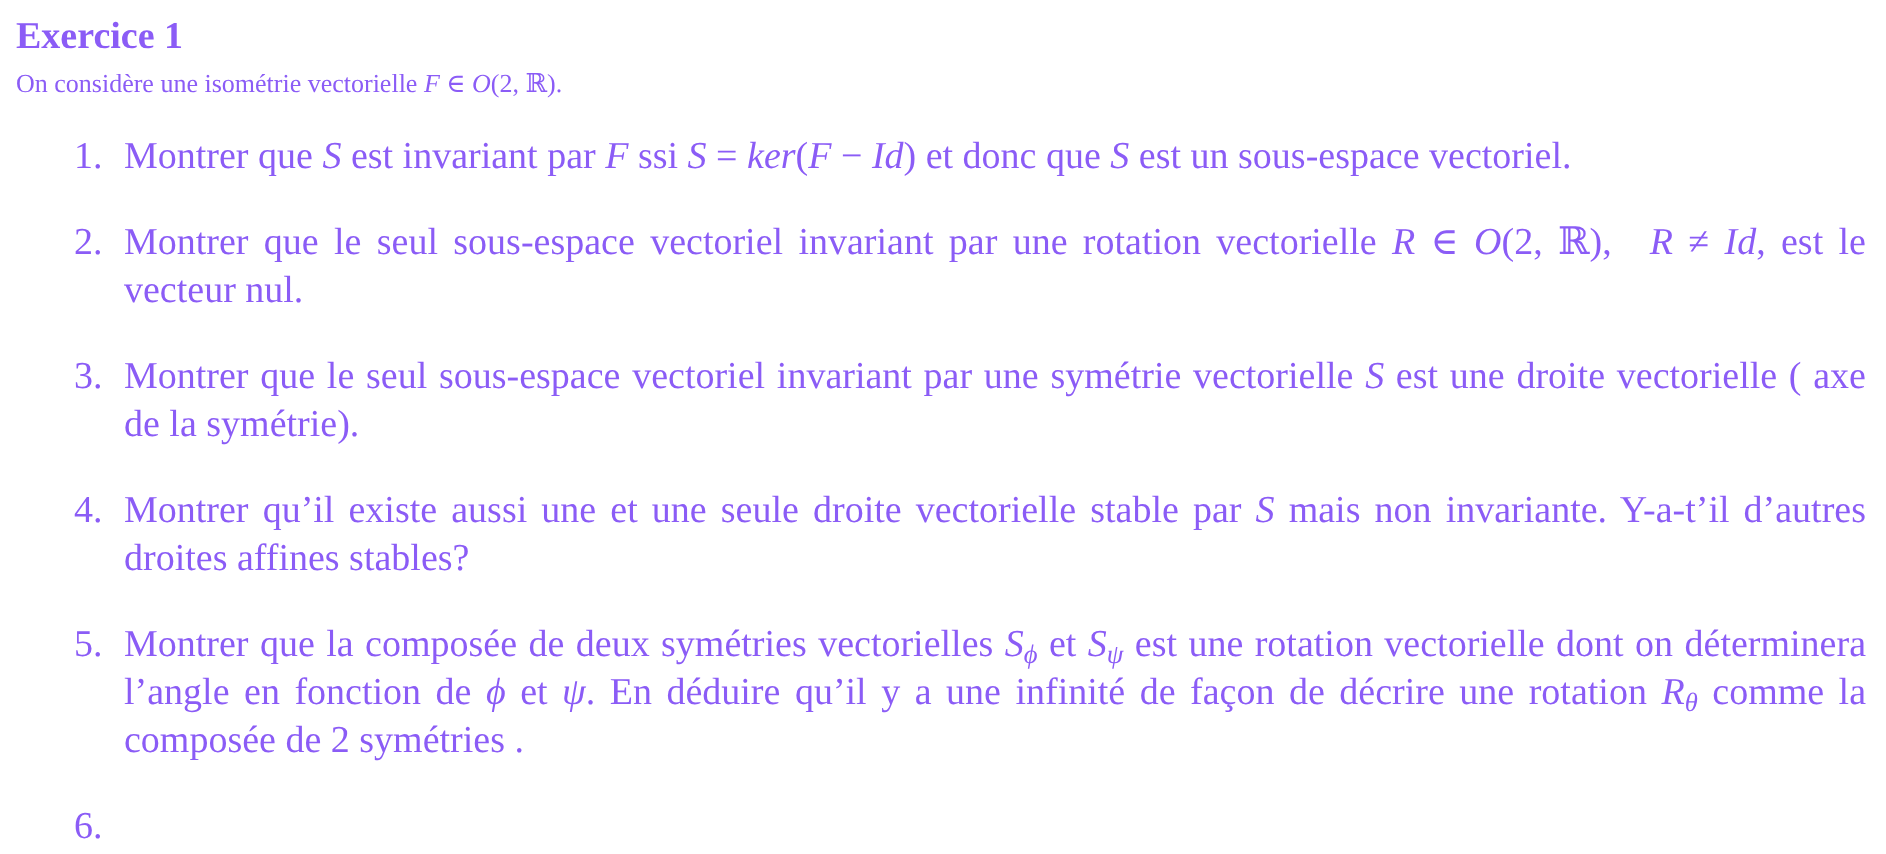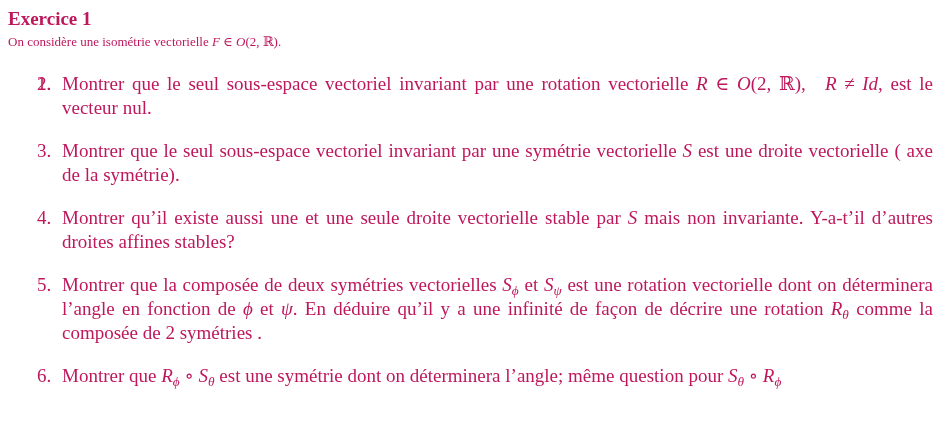--- a/index.html
+++ b/index.html
@@ -6,21 +6,21 @@
     margin: 0;
     padding: 0;
     background: #ffffff;
   }
   .page {
     position: relative;
     width: 943px;
     height: 427px;
     box-sizing: border-box;
     background: #ffffff;
-    color: #be185d;
+    color: #8b5cf6;
     font-family: "Liberation Serif", "DejaVu Serif", "DejaVu Sans", serif;
     padding: 7px 10px 0 8px;
     overflow: hidden;
   }
   .title {
     font-weight: bold;
     font-size: 19px;
     line-height: 23px;
   }
   .intro {
@@ -56,20 +56,20 @@
     line-height: 0;
   }
 </style>
 </head>
 <body>
 
 <div class="page">
   <div class="title">Exercice 1</div>
   <div class="intro">On considère une isométrie vectorielle <span class="mi">F</span> ∈ <span class="mi">O</span>(2, ℝ).</div>
   <ol class="items">
-      <li class="item"><span class="num">1.</span></li>
+      <li class="item"><span class="num">1.</span><span>Montrer que <span class="mi">S</span> est invariant par <span class="mi">F</span> ssi <span class="mi">S</span> = <span class="mi">ker</span>(<span class="mi">F</span> − <span class="mi">Id</span>) et donc que <span class="mi">S</span> est un sous-espace vectoriel.</span></li>
       <li class="item"><span class="num">2.</span><span>Montrer que le seul sous-espace vectoriel invariant par une rotation vectorielle <span class="mi">R</span> ∈ <span class="mi">O</span>(2, ℝ), <span class="mi">R</span> ≠ <span class="mi">Id</span>, est le vecteur nul.</span></li>
       <li class="item"><span class="num">3.</span><span>Montrer que le seul sous-espace vectoriel invariant par une symétrie vectorielle <span class="mi">S</span> est une droite vectorielle ( axe de la symétrie).</span></li>
       <li class="item"><span class="num">4.</span><span>Montrer qu’il existe aussi une et une seule droite vectorielle stable par <span class="mi">S</span> mais non invariante. Y-a-t’il d’autres droites affines stables?</span></li>
       <li class="item"><span class="num">5.</span><span>Montrer que la composée de deux symétries vectorielles <span class="mi">S</span><span class="msub">ϕ</span> et <span class="mi">S</span><span class="msub">ψ</span> est une rotation vectorielle dont on déterminera l’angle en fonction de <span class="mi">ϕ</span> et <span class="mi">ψ</span>. En déduire qu’il y a une infinité de façon de décrire une rotation <span class="mi">R</span><span class="msub">θ</span> comme la composée de 2 symétries .</span></li>
-      <li class="item"><span class="num">6.</span><span>Montrer que <span class="mi">R</span><span class="msub">ϕ</span> ∘ <span class="mi">S</span><span class="msub">θ</span> est une symétrie dont on déterminera l’angle; même question pour <span class="mi">S</span><span class="msub">θ</span> ∘ <span class="mi">R</span><span class="msub">ϕ</span></span></li>
+      <li class="item"><span class="num">6.</span></li>
     </ol>
 </div>
 
 </body></html>

